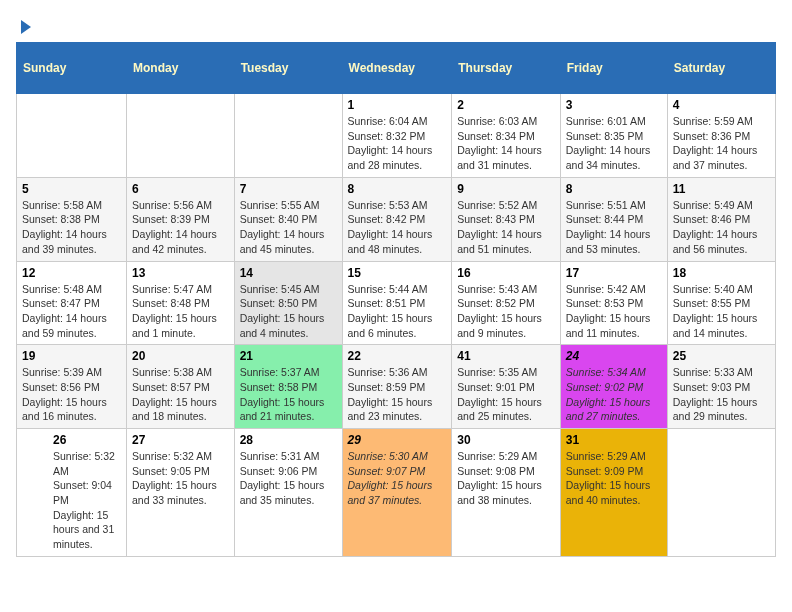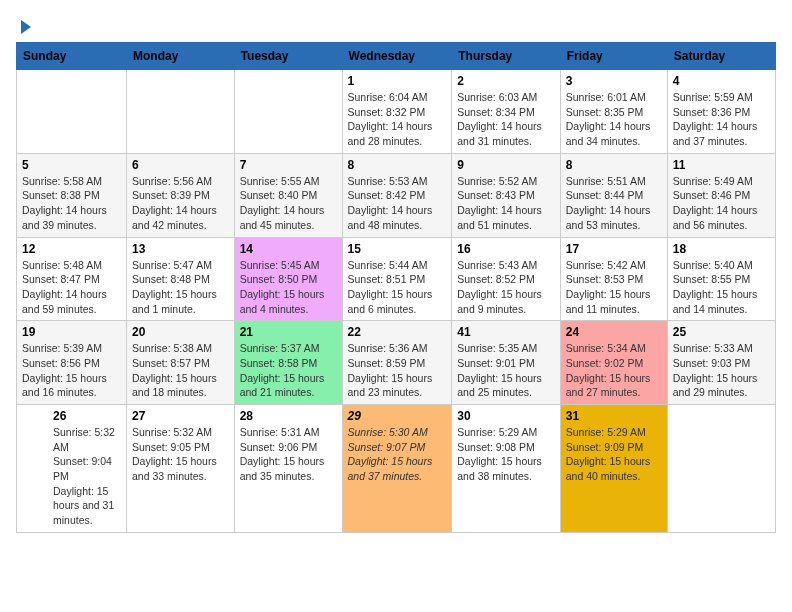--- a/index.html
+++ b/index.html
@@ -57,23 +57,23 @@
       font-size: 16px;
       color: #333;
     }
     table {
       width: 100%;
       border-collapse: collapse;
       font-size: 11px;
     }
     thead tr th {
       background-color: #2a6db5;
-      color: #000000;
+      color: #fef9c3;
       text-align: left;
-      padding: 6px 6px;
+      padding: 18px 6px;
       font-size: 12px;
       font-weight: bold;
       border: 1px solid #2a6db5;
     }
     tbody tr td {
       border: 1px solid #ccc;
       vertical-align: top;
       padding: 4px 5px;
       width: 113px;
       min-height: 80px;
@@ -183,21 +183,21 @@
       </tr>
       <tr>
         <td style="background-color: rgb(255, 255, 255);">
           <span class="day-number">12</span>
           <div class="day-info">Sunrise: 5:48 AM<br>Sunset: 8:47 PM<br>Daylight: 14 hours and 59 minutes.</div>
         </td>
         <td style="background-color: rgb(255, 255, 255);">
           <span class="day-number">13</span>
           <div class="day-info">Sunrise: 5:47 AM<br>Sunset: 8:48 PM<br>Daylight: 15 hours and 1 minute.</div>
         </td>
-        <td style="background-color: #f0abfc;">
+        <td style="background-color: #e5e5e5;">
           <span class="day-number">14</span>
           <div class="day-info">Sunrise: 5:45 AM<br>Sunset: 8:50 PM<br>Daylight: 15 hours and 4 minutes.</div>
         </td>
         <td style="background-color: rgb(255, 255, 255);">
           <span class="day-number">15</span>
           <div class="day-info">Sunrise: 5:44 AM<br>Sunset: 8:51 PM<br>Daylight: 15 hours and 6 minutes.</div>
         </td>
         <td style="background-color: rgb(255, 255, 255);">
           <span class="day-number">16</span>
           <div class="day-info">Sunrise: 5:43 AM<br>Sunset: 8:52 PM<br>Daylight: 15 hours and 9 minutes.</div>
@@ -225,21 +225,21 @@
           <div class="day-info">Sunrise: 5:37 AM<br>Sunset: 8:58 PM<br>Daylight: 15 hours and 21 minutes.</div>
         </td>
         <td style="background-color: rgb(245, 245, 245);">
           <span class="day-number">22</span>
           <div class="day-info">Sunrise: 5:36 AM<br>Sunset: 8:59 PM<br>Daylight: 15 hours and 23 minutes.</div>
         </td>
         <td style="background-color: rgb(245, 245, 245);">
           <span class="day-number">41</span>
           <div class="day-info">Sunrise: 5:35 AM<br>Sunset: 9:01 PM<br>Daylight: 15 hours and 25 minutes.</div>
         </td>
-        <td style="background-color: #fca5a5;">
+        <td style="background-color: #d946ef; font-style: italic;">
           <span class="day-number">24</span>
           <div class="day-info">Sunrise: 5:34 AM<br>Sunset: 9:02 PM<br>Daylight: 15 hours and 27 minutes.</div>
         </td>
         <td style="background-color: rgb(245, 245, 245);">
           <span class="day-number">25</span>
           <div class="day-info">Sunrise: 5:33 AM<br>Sunset: 9:03 PM<br>Daylight: 15 hours and 29 minutes.</div>
         </td>
       </tr>
       <tr>
         <td style="background-color: rgb(255, 255, 255); padding-left: 36px;">

